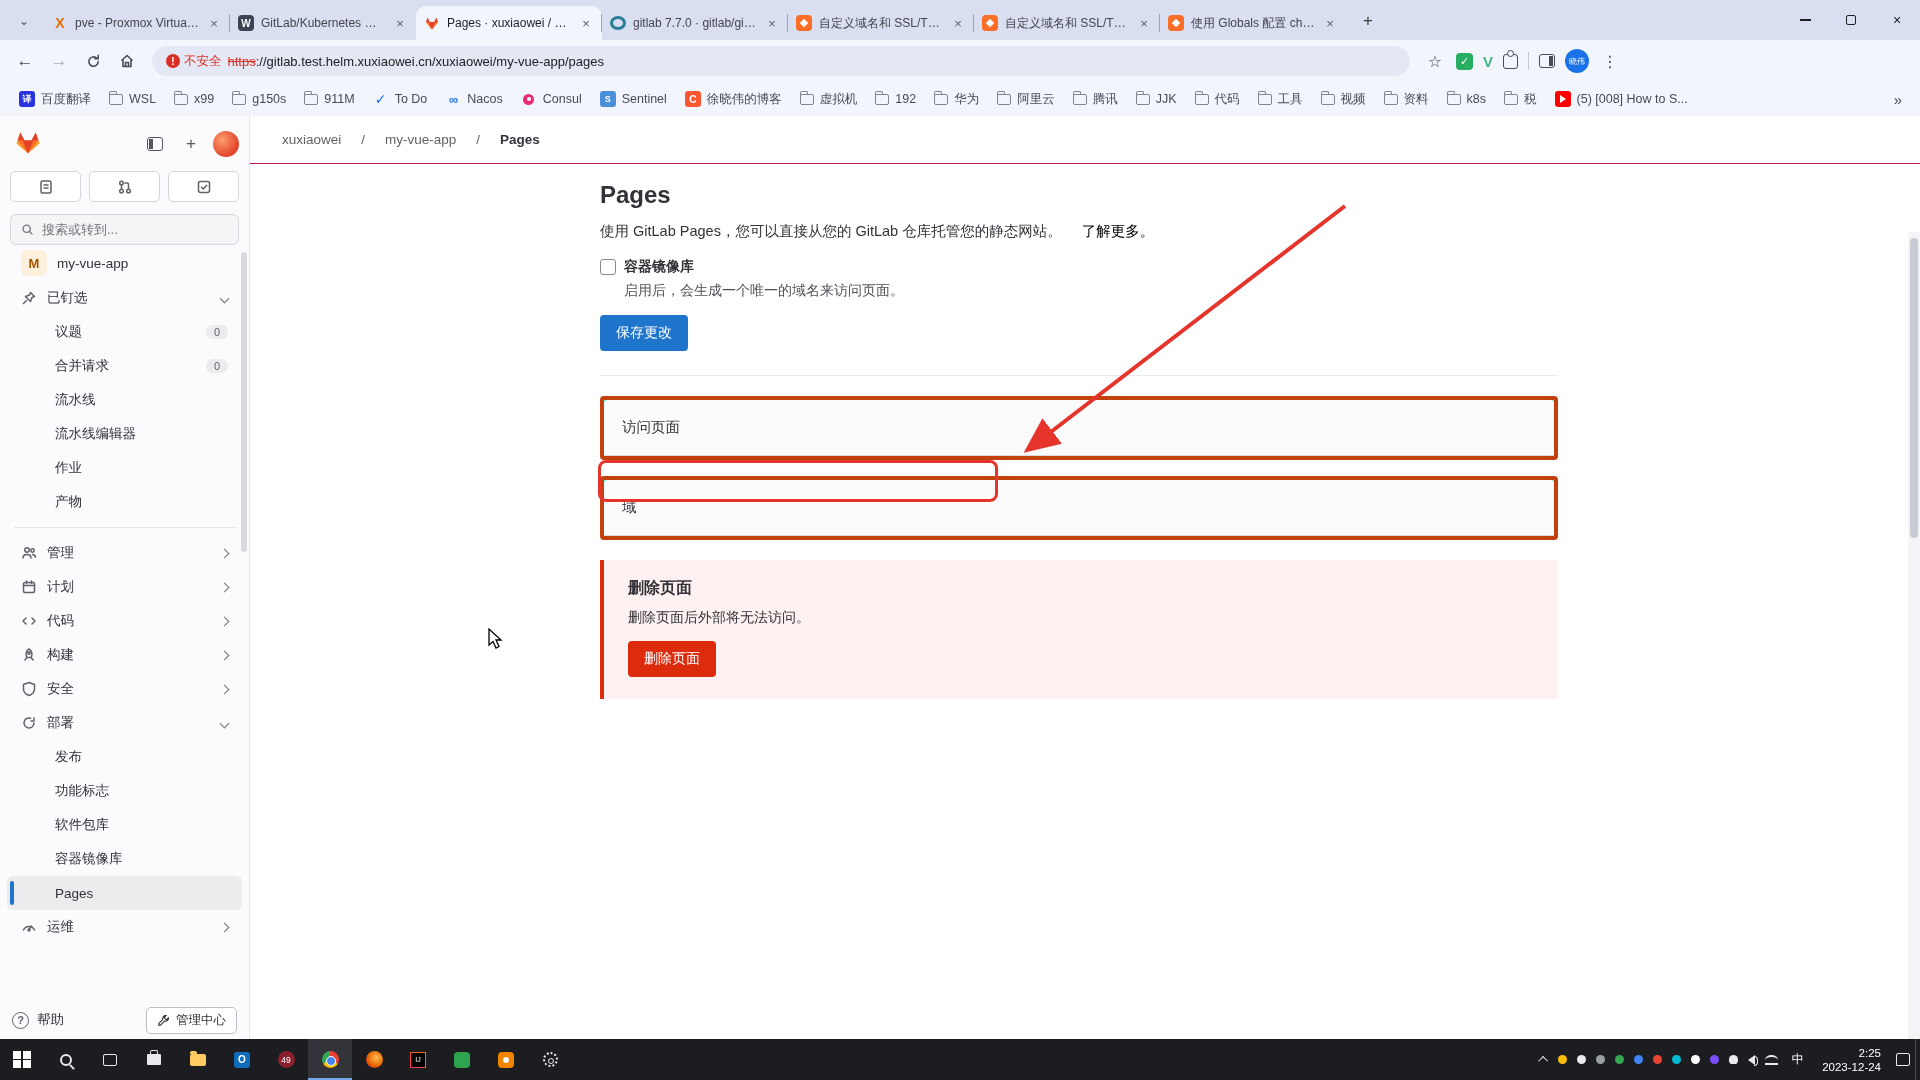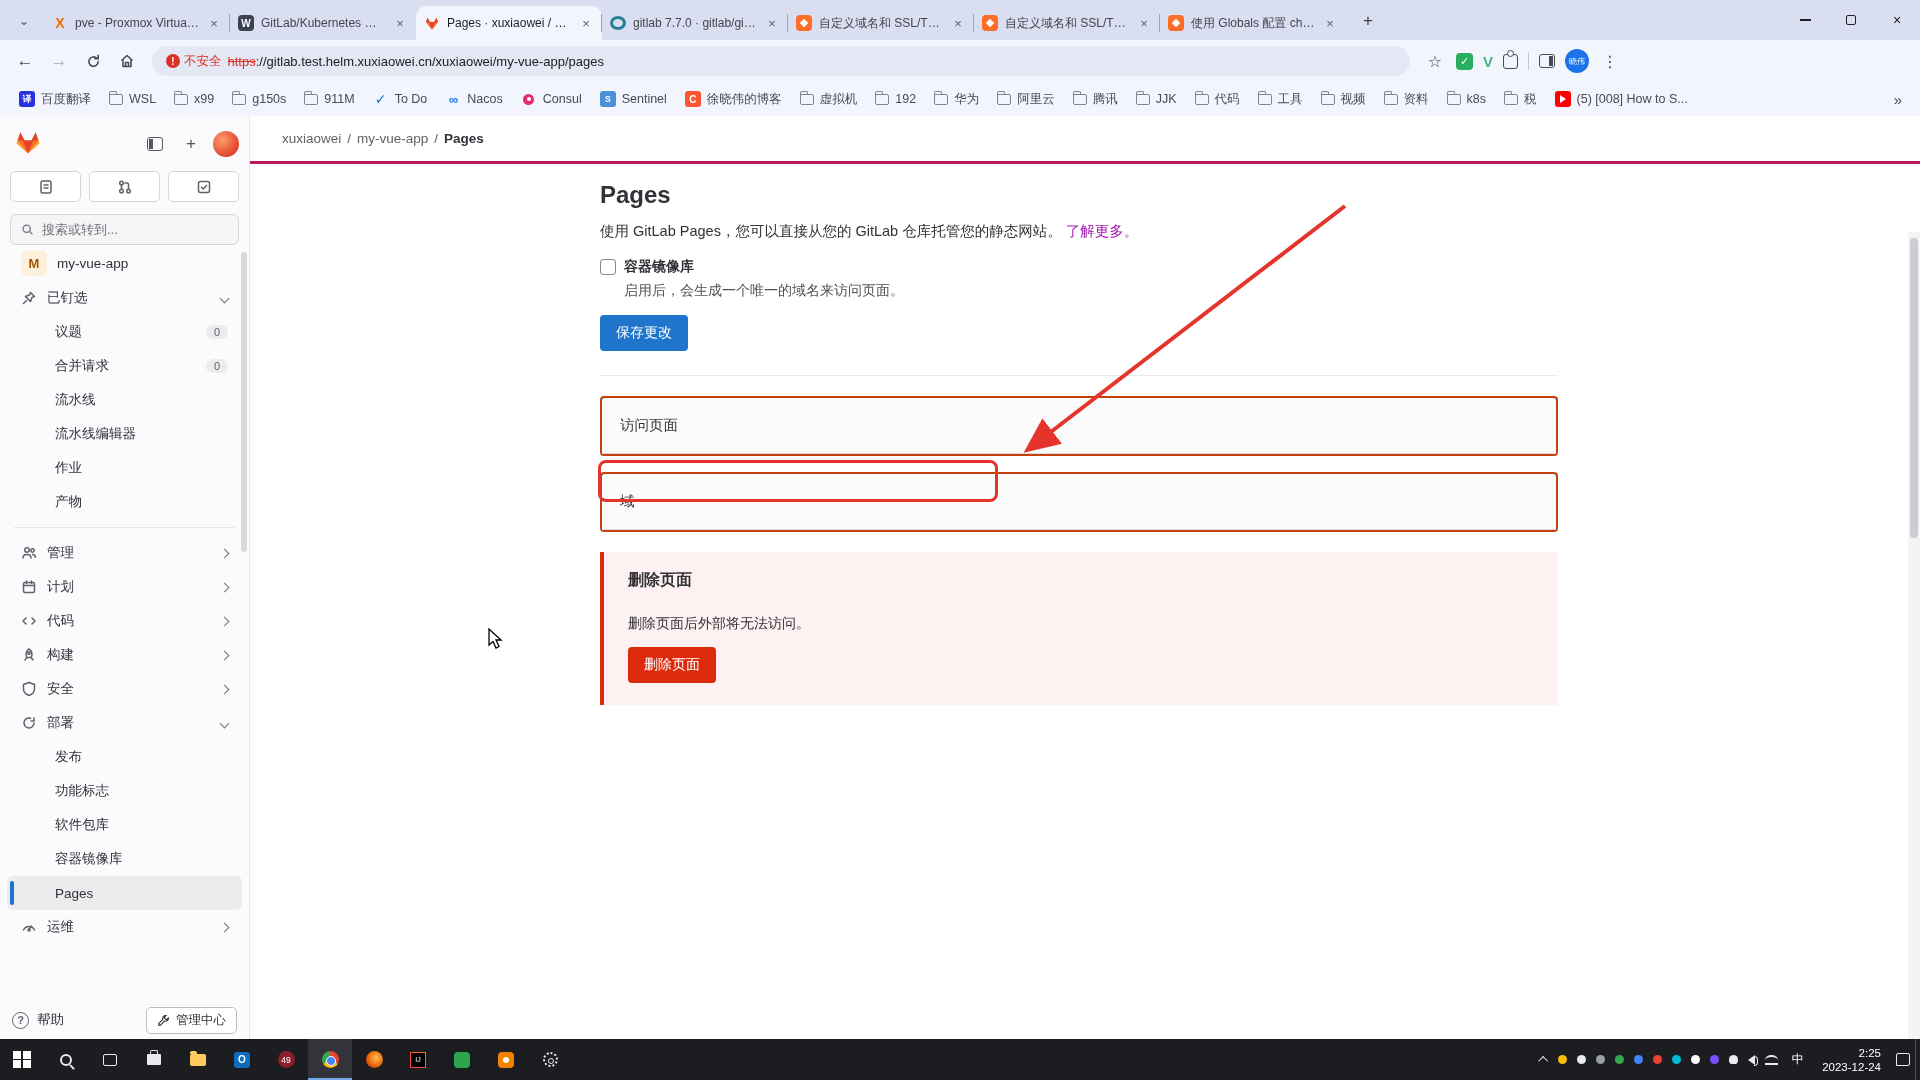--- a/index.html
+++ b/index.html
@@ -89,42 +89,42 @@
   .sb-item.active-item { background:#ececef; }
   .sb-item.active-item::before { content:""; position:absolute; left:3px; top:5px; bottom:5px; width:4px; border-radius:2px; background:#1f75cb; }
   .sb-icon { width:16px; height:16px; flex:0 0 16px; display:flex; align-items:center; justify-content:center; }
   .sb-icon svg { width:16px; height:16px; stroke:#626168; fill:none; stroke-width:1.5; stroke-linecap:round; stroke-linejoin:round; }
   .sb-footer { position:absolute; left:0; bottom:0; width:249px; height:38px; display:flex; align-items:center; padding:0 12px; gap:8px; background:#fbfafd; }
   .help-q { width:17px; height:17px; border:1.6px solid #626168; border-radius:50%; font-size:11px; color:#626168; display:flex; align-items:center; justify-content:center; font-weight:bold; }
   .admin-btn { margin-left:auto; display:flex; align-items:center; gap:6px; border:1px solid #bfbfc3; border-radius:5px; padding:4px 10px; font-size:12.5px; background:#fff; color:#333238; }
   .sb-scrollbar { position:absolute; right:2px; top:136px; width:6px; height:300px; background:#d9d9de; border-radius:3px; }
 
   .main { position:absolute; left:250px; top:0; width:1670px; height:923px; }
-  .breadcrumb-bar { height:48px; border-bottom:3px solid #be185d; display:flex; align-items:center; padding-left:32px; gap:6px; font-size:13.5px; color:#626168; }
+  .breadcrumb-bar { height:48px; border-bottom:1px solid #be185d; display:flex; align-items:center; padding-left:32px; gap:20px; font-size:13.5px; color:#626168; }
   .breadcrumb-bar .crumb-current { color:#333238; font-weight:bold; }
   .container { padding:16px 0 0 350px; width:1308px; color:#333238; }
   .page-title { font-size:24px; font-weight:600; line-height:30px; }
   .page-desc { margin-top:12px; font-size:14.5px; }
-  a.link { color:#a21caf; text-decoration:none; }
+  a.link { color:#000000; text-decoration:none;margin-left:16px; }
   .checkbox-row { margin-top:17px; display:flex; align-items:center; gap:8px; }
   .checkbox { width:16px; height:16px; border:1.6px solid #89888d; border-radius:3px; background:#fff; }
   .checkbox-label { font-size:14px; font-weight:bold; }
   .checkbox-help { margin:6px 0 0 24px; font-size:14px; color:#535158; }
   .btn { display:inline-flex; align-items:center; justify-content:center; border-radius:4px; font-size:14px; padding:8px 15px; border:1px solid transparent; }
   .btn-primary { background:#1f75cb; color:#fff; margin-top:15px; }
   .section-divider { height:1px; background:#eaeaec; margin:24px 0 20px; width:958px; }
-  .card { width:958px; border:2px solid #c2410c; border-radius:4px; margin-bottom:16px; background:#5eead4; }
+  .card { width:958px; border:4px solid #c2410c; border-radius:4px; margin-bottom:16px; background:#5eead4; }
   .card-header { padding:18px 18px; border-bottom:1px solid #dcdcde; font-size:14.5px; background:#fbfbfc; border-radius:4px 4px 0 0; }
   .card-body { padding:22px 18px; font-size:14px; position:relative; }
   .card-body.centered { text-align:center; }
   .pages-link { display:inline-flex; align-items:center; gap:6px; color:#1f75cb; font-size:14px; }
   .ext-link-svg { width:14px; height:14px; stroke:#1f75cb; fill:none; stroke-width:1.6; }
   .danger-panel { width:958px; background:#fdf2f1; border-left:4px solid #dd2b0e; padding:18px 24px 22px; margin-top:20px; }
   .danger-title { font-size:16px; font-weight:600; }
-  .danger-text { margin-top:24px; font-size:14px; }
+  .danger-text { margin-top:10px; font-size:14px; }
   .btn-danger { background:#dd2b0e; color:#fff; margin-top:14px; }
 
   .page-scrollbar { position:absolute; right:0; top:116px; width:12px; height:923px; background:#f4f4f6; }
   .page-scroll-thumb { position:absolute; right:2px; top:6px; width:8px; height:300px; border-radius:4px; background:#c9ccd4; }
 
   
   .overlay { position:absolute; left:0; top:0; width:1920px; height:1080px; pointer-events:none; }
   .annot-rect { position:absolute; left:598px; top:460px; width:400px; height:42px; border:3.5px solid #e5342c; border-radius:8px; }
 
   

